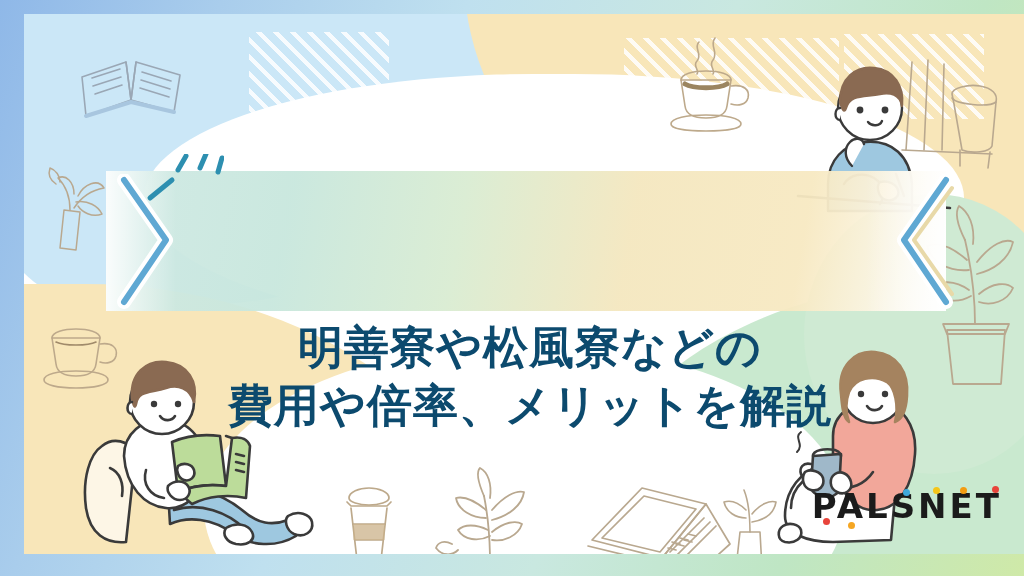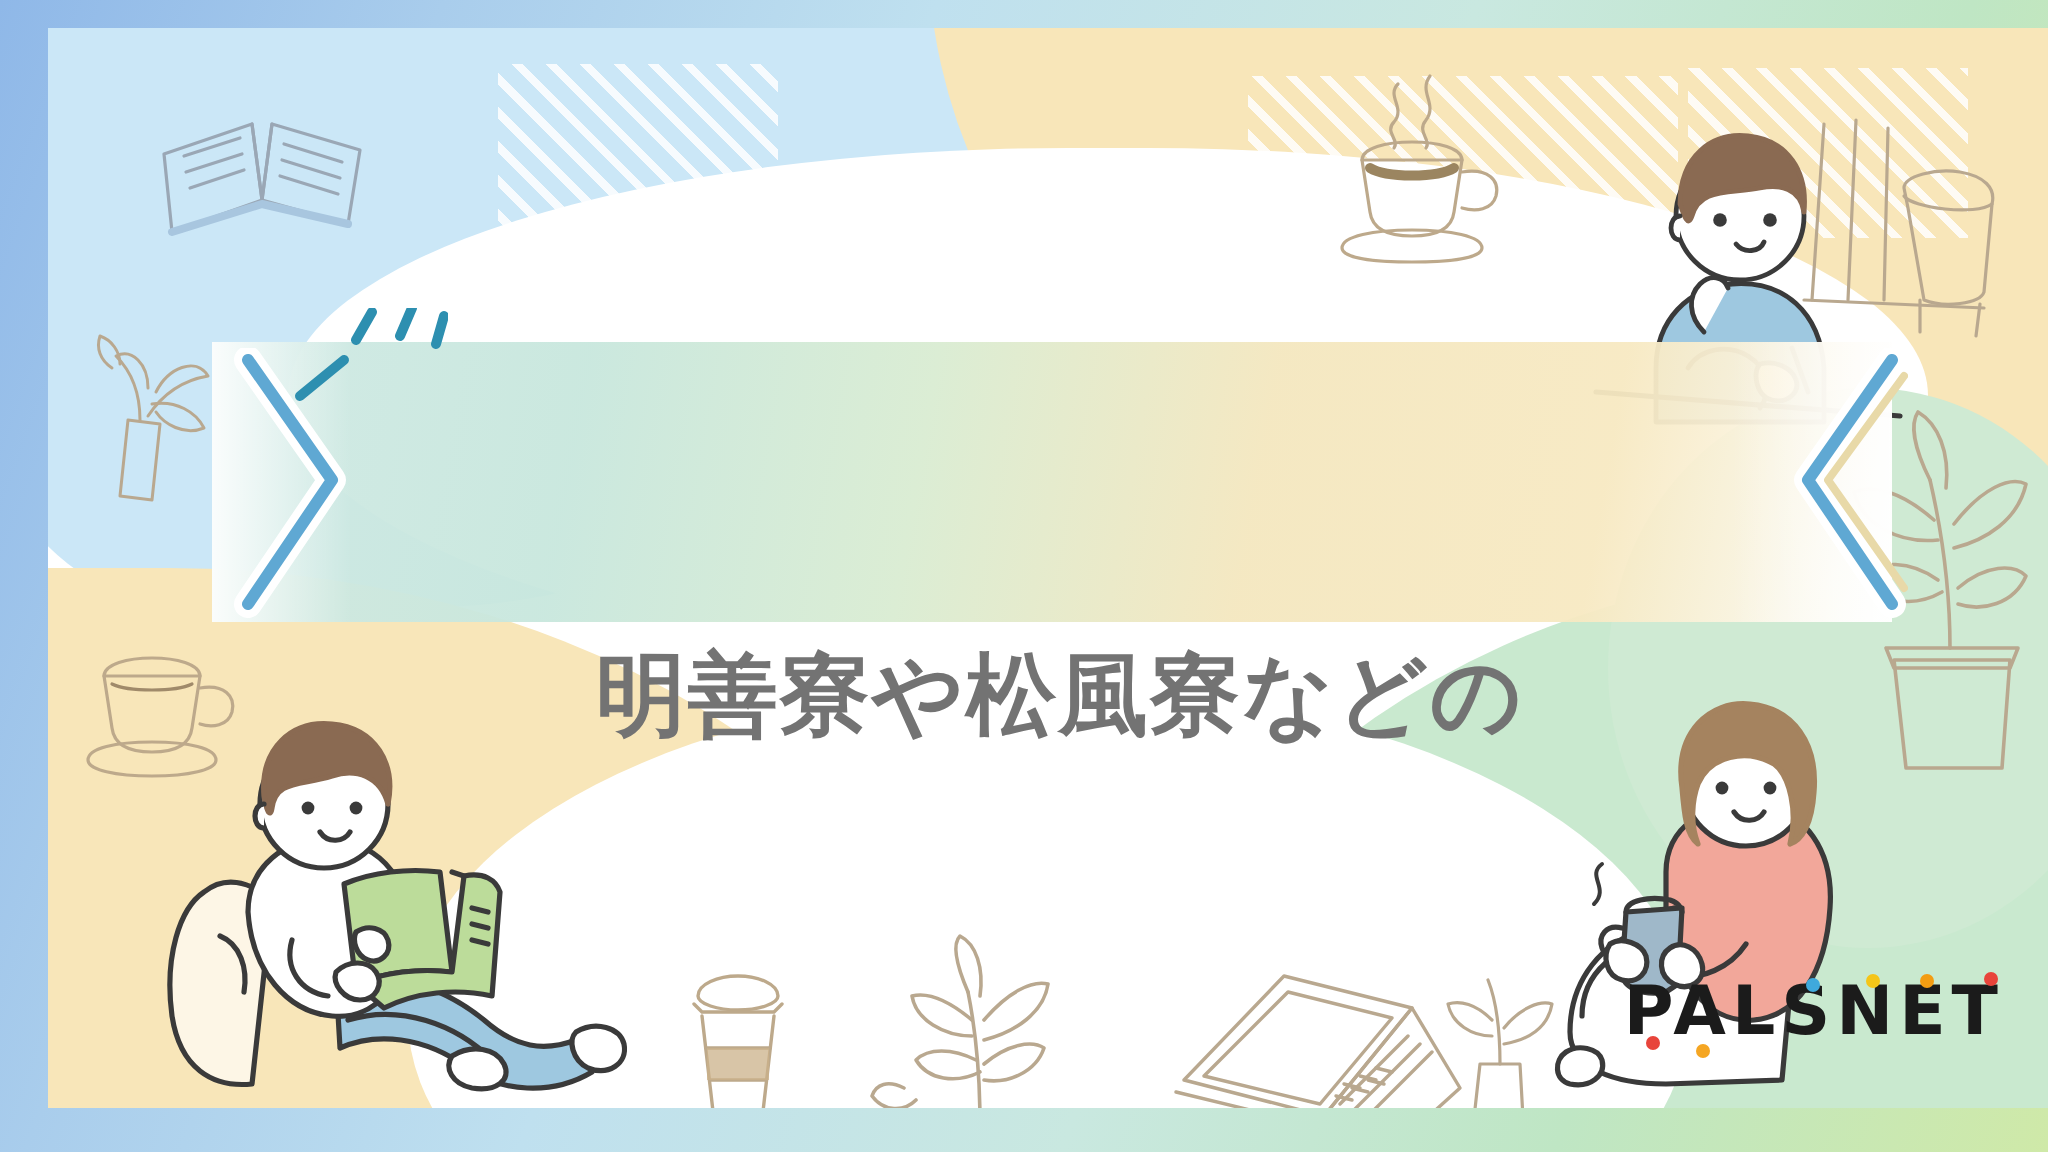--- a/index.html
+++ b/index.html
@@ -100,21 +100,21 @@
       -4px -4px 0 #fff, 4px -4px 0 #fff, -4px 4px 0 #fff, 4px 4px 0 #fff,
       -5px 0 0 #fff, 5px 0 0 #fff, 0 -5px 0 #fff, 0 5px 0 #fff,
       -6px 2px 0 #fff, 6px 2px 0 #fff, 0 0 9px #fff, 0 0 14px #fff;
   }
 
   .subtitle{
     position:absolute;left:12px;right:0;top:305px;
     text-align:center;
     font-family:"DejaVu Sans","Liberation Sans",sans-serif;
     font-weight:700;
-    color:#737373;
+    color:#0c4a6e;
     line-height:1.28;
     letter-spacing:1px;
   }
   .sub-l1{font-size:45px;display:block;}
   .sub-l2{font-size:45px;display:block;}
 
   
   .logo{
     position:absolute;right:22px;bottom:28px;
     display:flex;align-items:flex-end;margin-top:17px;
@@ -381,20 +381,21 @@
         <path d="M6 44 L28 26"></path>
         <path d="M34 16 L42 2"></path>
         <path d="M56 14 L62 0"></path>
         <path d="M74 18 L78 4"></path>
       </svg>
     </div>
 
 
     <div class="subtitle">
       <span class="sub-l1">明善寮や松風寮などの</span>
+      <span class="sub-l2">費用や倍率、メリットを解説</span>
     </div>
 
     <div class="logo">
       <div class="logo-text">PALSNET</div>
       <span class="dot" style="left: 11.4px; bottom: 1.2px; background: rgb(232, 68, 59);"></span>
       <span class="dot" style="left: 36.1px; bottom: -2.8px; background: rgb(245, 166, 35);"></span>
       <span class="dot" style="left: 91.2px; bottom: 30px; background: rgb(63, 169, 220);"></span>
       <span class="dot" style="left: 121.6px; bottom: 32.4px; background: rgb(245, 197, 24);"></span>
       <span class="dot" style="left: 148.2px; bottom: 31.6px; background: rgb(243, 156, 18);"></span>
       <span class="dot" style="left: 180.5px; bottom: 33.2px; background: rgb(232, 68, 59);"></span>

